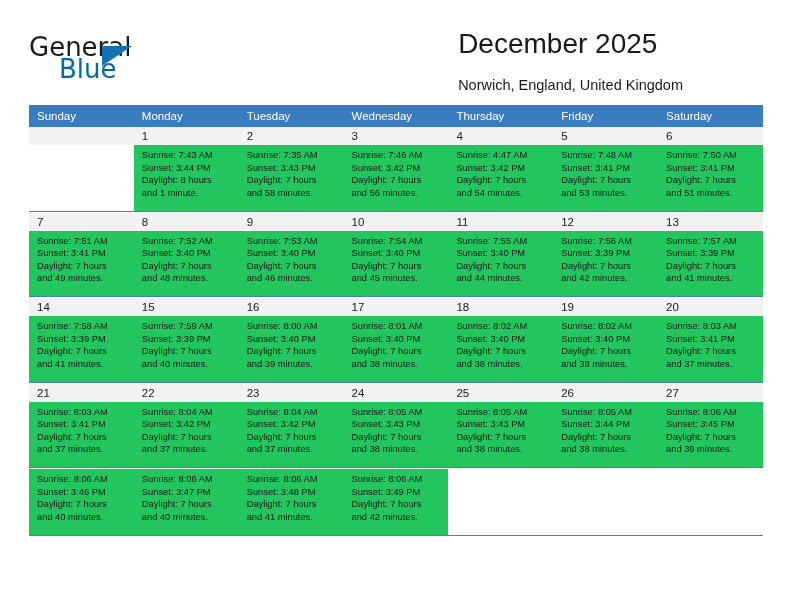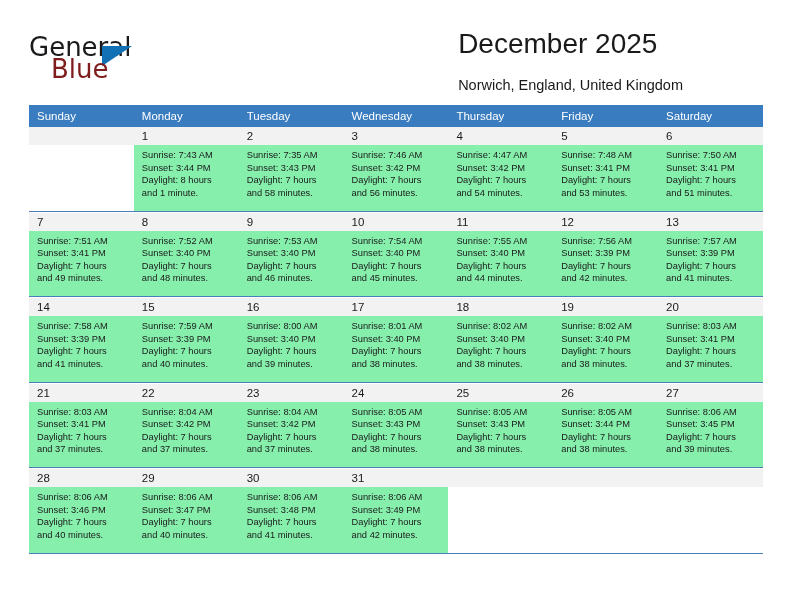--- a/index.html
+++ b/index.html
@@ -41,24 +41,24 @@
     left: 0;
     top: 0;
     font-size: 26px;
     letter-spacing: 0px;
     color: #1a1a1a;
     font-family: "DejaVu Sans", sans-serif;
     line-height: 30px;
   }
   .logo-blue {
     position: absolute;
-    left: 22px;
+    left: 30px;
     top: 22px;
     font-size: 26px;
-    color: #7f1d1d;
+    color: #0369a1;
     font-family: "DejaVu Sans", sans-serif;
     line-height: 30px;
   }
   .logo-triangle {
     position: absolute;
     left: 73px;
     top: 14px;
     width: 0;
     height: 0;
     border-top: 0px solid transparent;
@@ -112,21 +112,21 @@
     font-size: 11.5px;
     color: #1a1a1a;
     padding: 3px 0 3px 8px;
     height: 17px;
     box-sizing: border-box;
     vertical-align: top;
   }
   .daynum-row td.empty { background: #f2f2f2; }
 
   .info-row td {
-    background: #86efac;
+    background: #22c55e;
     font-size: 9.3px;
     color: #1a1a1a;
     padding: 4px 6px 8px 8px;
     vertical-align: top;
     line-height: 12.6px;
     height: 66px;
     box-sizing: border-box;
   }
   .info-row td.empty { background: #ffffff; }
 
@@ -394,57 +394,48 @@
           <td>
             <span class="info-line">Sunrise: 8:06 AM</span>
             <span class="info-line">Sunset: 3:45 PM</span>
             <span class="info-line">Daylight: 7 hours</span>
             <span class="info-line">and 39 minutes.</span>
           </td>
         </tr>
         <tr class="sep-row">
           <td colspan="7"></td>
         </tr>
-        <tr class="daynum-row">
-          <td>28</td>
-          <td>29</td>
-          <td>30</td>
-          <td>31</td>
+        <tr class="info-row">
+          <td>
+            <span class="info-line">Sunrise: 8:06 AM</span>
+            <span class="info-line">Sunset: 3:46 PM</span>
+            <span class="info-line">Daylight: 7 hours</span>
+            <span class="info-line">and 40 minutes.</span>
+          </td>
+          <td>
+            <span class="info-line">Sunrise: 8:06 AM</span>
+            <span class="info-line">Sunset: 3:47 PM</span>
+            <span class="info-line">Daylight: 7 hours</span>
+            <span class="info-line">and 40 minutes.</span>
+          </td>
+          <td>
+            <span class="info-line">Sunrise: 8:06 AM</span>
+            <span class="info-line">Sunset: 3:48 PM</span>
+            <span class="info-line">Daylight: 7 hours</span>
+            <span class="info-line">and 41 minutes.</span>
+          </td>
+          <td>
+            <span class="info-line">Sunrise: 8:06 AM</span>
+            <span class="info-line">Sunset: 3:49 PM</span>
+            <span class="info-line">Daylight: 7 hours</span>
+            <span class="info-line">and 42 minutes.</span>
+          </td>
           <td class="empty"></td>
           <td class="empty"></td>
           <td class="empty"></td>
         </tr>
-        <tr class="info-row">
-          <td>
-            <span class="info-line">Sunrise: 8:06 AM</span>
-            <span class="info-line">Sunset: 3:46 PM</span>
-            <span class="info-line">Daylight: 7 hours</span>
-            <span class="info-line">and 40 minutes.</span>
-          </td>
-          <td>
-            <span class="info-line">Sunrise: 8:06 AM</span>
-            <span class="info-line">Sunset: 3:47 PM</span>
-            <span class="info-line">Daylight: 7 hours</span>
-            <span class="info-line">and 40 minutes.</span>
-          </td>
-          <td>
-            <span class="info-line">Sunrise: 8:06 AM</span>
-            <span class="info-line">Sunset: 3:48 PM</span>
-            <span class="info-line">Daylight: 7 hours</span>
-            <span class="info-line">and 41 minutes.</span>
-          </td>
-          <td>
-            <span class="info-line">Sunrise: 8:06 AM</span>
-            <span class="info-line">Sunset: 3:49 PM</span>
-            <span class="info-line">Daylight: 7 hours</span>
-            <span class="info-line">and 42 minutes.</span>
-          </td>
-          <td class="empty"></td>
-          <td class="empty"></td>
-          <td class="empty"></td>
-        </tr>
         <tr class="sep-row last">
           <td colspan="7"></td>
         </tr>
       </tbody>
   </table>
 
 </div>
 
 </body></html>

